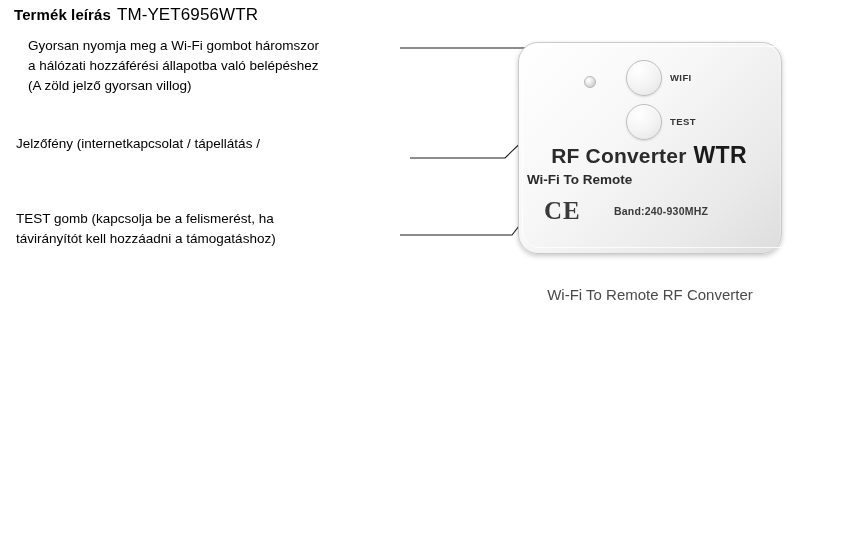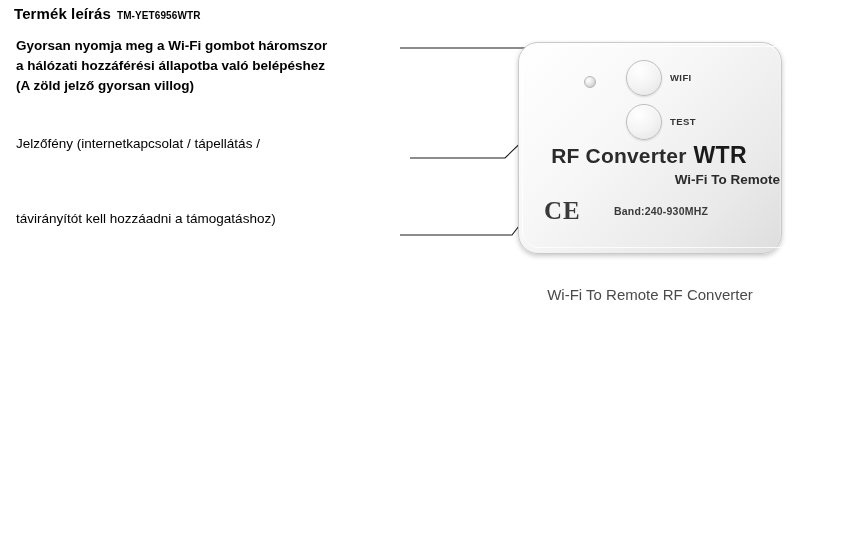--- a/index.html
+++ b/index.html
@@ -22,34 +22,34 @@
     left: 14px;
     top: 5px;
     white-space: nowrap;
   }
   #title-main {
     font-size: 15px;
     font-weight: bold;
     letter-spacing: 0.1px;
   }
   #title-model {
-    font-size: 10px;
-    font-weight: bold;
+    font-size: 17px;
+    font-weight: normal;
     margin-left: 6px;
     letter-spacing: 0.1px;
   }
 
   
   .annotation {
     position: absolute;
     font-size: 13.5px;
     line-height: 20px;
     color: #000000;
   }
-  #annot-0 { left: 16px; top: 36px; width: 400px; font-weight: bold; }
+  #annot-0 { left: 28px; top: 36px; width: 400px; }
   #annot-1 { left: 16px; top: 134px; width: 380px; }
   #annot-2 { left: 16px; top: 209px; width: 370px; }
   .annotation .line { display: block; white-space: nowrap; }
 
   
   #leader-svg {
     position: absolute;
     left: 0;
     top: 0;
     width: 860px;
@@ -140,24 +140,24 @@
   }
   #brand-suffix {
     font-size: 23px;
     font-weight: bold;
     color: #1a1a1a;
     margin-left: 7px;
     letter-spacing: 0.3px;
   }
   #brand-sub {
     position: absolute;
-    left: 0;
+    left: 9px;
     top: 130px;
     width: 262px;
-    text-align: right;
+    text-align: left;
     font-size: 13.5px;
     font-weight: bold;
     color: #2b2b2b;
   }
 
   
   #ce-mark {
     position: absolute;
     left: 26px;
     top: 155px;
@@ -210,20 +210,21 @@
   <span class="line">Gyorsan nyomja meg a Wi-Fi gombot háromszor</span>
   <span class="line">a hálózati hozzáférési állapotba való belépéshez</span>
   <span class="line">(A zöld jelző gyorsan villog)</span>
 </div>
 
 <div class="annotation" id="annot-1">
   <span class="line">Jelzőfény (internetkapcsolat / tápellátás /</span>
 </div>
 
 <div class="annotation" id="annot-2">
+  <span class="line">TEST gomb (kapcsolja be a felismerést, ha</span>
   <span class="line">távirányítót kell hozzáadni a támogatáshoz)</span>
 </div>
 
 <div id="device-wrap">
   <div id="device-body"></div>
   <div id="device-inner-edge"></div>
 
   <div id="led"></div>
 
   <div class="dev-button" id="btn-wifi"></div>

